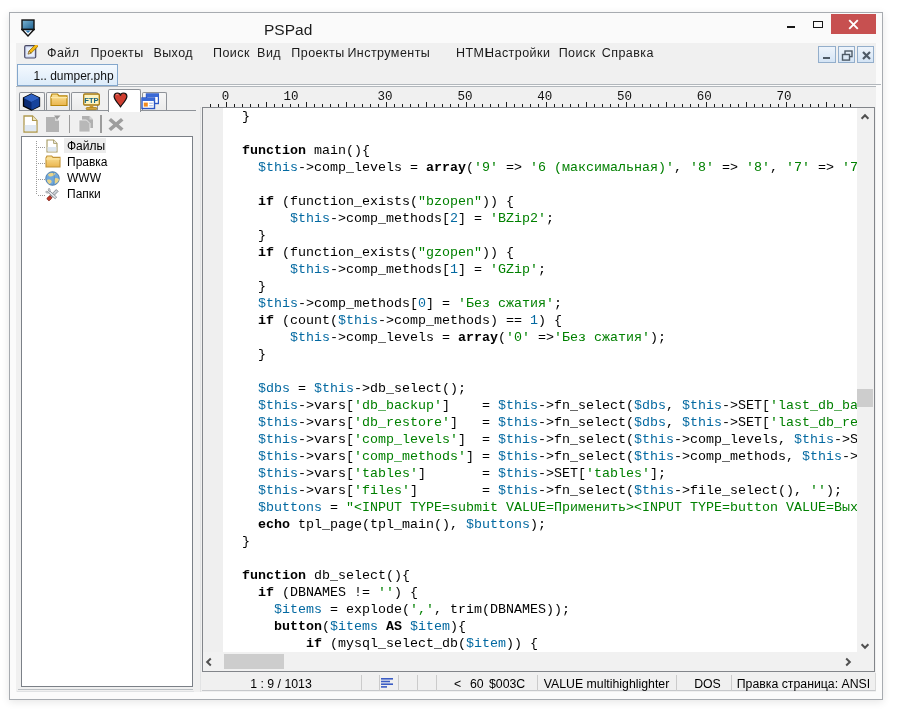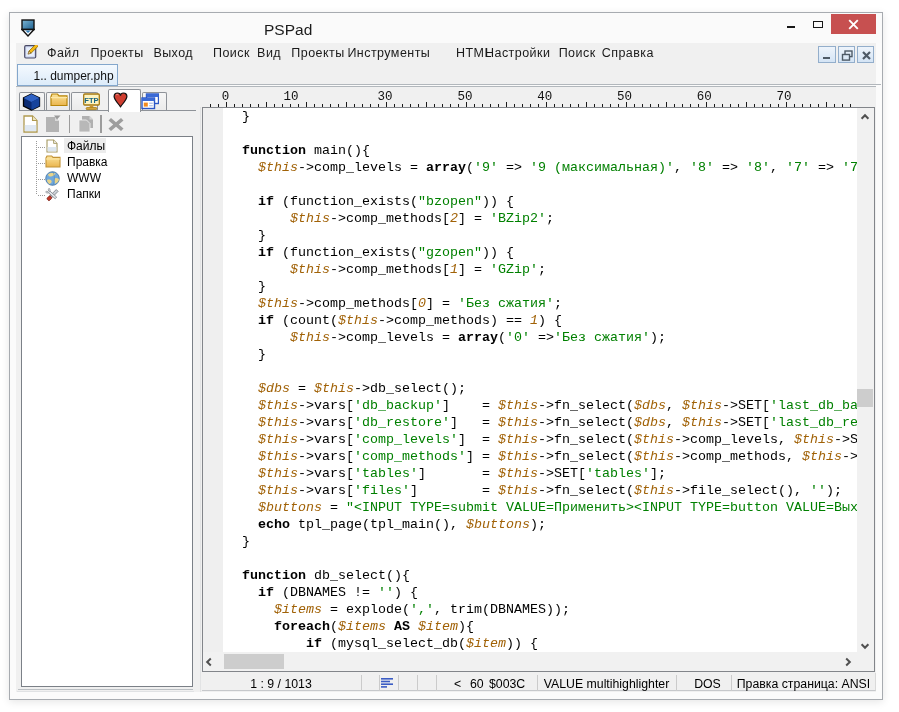--- a/index.html
+++ b/index.html
@@ -34,21 +34,21 @@
 #ruler { position:absolute; left:196px; top:88px; width:680px; height:19px; background:#f0f0f0; }
 .tick { position:absolute; width:1px; background:#1a1a1a; }
 .rnum { position:absolute; top:90px; width:80px; text-align:center; font-family:"Liberation Mono",monospace;
   font-size:12.5px; color:#111; }
 #edbox { position:absolute; left:202px; top:107px; width:672.5px; height:565px; border:1px solid #82858a; background:#fff; }
 #gutter { position:absolute; left:203px; top:108px; width:20px; height:544px; background:#efefef; }
 #codeclip { position:absolute; left:223px; top:108px; width:633.5px; height:544px; overflow:hidden; }
 #code { position:absolute; left:3px; top:-0.5px; font-family:"Liberation Mono",monospace;
   font-size:13.333px; line-height:17px; color:#000; white-space:pre; }
 #code .k { font-weight:bold; color:#000; }
-#code .v { color:#a16207;font-style:italic; }
+#code .v { color:#0369a1; }
 #code .s { color:#008000; }
 #vsb { position:absolute; left:856.5px; top:108px; width:17px; height:544px; background:#f1f1f1; }
 #vthumb { position:absolute; left:857px; top:389px; width:15.5px; height:18px; background:#cdcdcd; }
 #hsb { position:absolute; left:203px; top:652px; width:670.5px; height:19px; background:#f1f1f1; }
 #hthumb { position:absolute; left:224px; top:653.5px; width:60px; height:15px; background:#cdcdcd; }
 #status { position:absolute; left:202px; top:673px; width:674px; height:18.2px; background:#f0f0f0;
   border-bottom:1.1px solid #c6c8cb; border-right:1px solid #d9d9d9; }
 .st { position:absolute; top:676.6px; font-size:12.3px; color:#000; white-space:nowrap; }
 .ssep { position:absolute; top:675px; width:1px; height:15.6px; background:#cbcbcb; }
 .stc { text-align:center; }
@@ -350,21 +350,21 @@
     <div class="rnum" style="left:504.7px">40</div>
     <div class="rnum" style="left:584.5px">50</div>
     <div class="rnum" style="left:664.3px">60</div>
     <div class="rnum" style="left:744.1px">70</div>
 <div id="edbox"></div>
 <div id="gutter"></div>
 <div id="codeclip">
       <pre id="code">  }
 
   <span class="k">function</span> main(){
-    <span class="v">$this</span>-&gt;comp_levels = <span class="k">array</span>(<span class="s">'9'</span> =&gt; <span class="s">'9 (максимальная)'</span>, <span class="s">'8'</span> =&gt; <span class="s">'8'</span>, <span class="s">'7'</span> =&gt; <span class="s">'7'</span>, 
+    <span class="v">$this</span>-&gt;comp_levels = <span class="k">array</span>(<span class="s">'9'</span> =&gt; <span class="s">'6 (максимальная)'</span>, <span class="s">'8'</span> =&gt; <span class="s">'8'</span>, <span class="s">'7'</span> =&gt; <span class="s">'7'</span>, 
 
     <span class="k">if</span> (function_exists(<span class="s">"bzopen"</span>)) {
         <span class="v">$this</span>-&gt;comp_methods[<span class="v">2</span>] = <span class="s">'BZip2'</span>;
     }
     <span class="k">if</span> (function_exists(<span class="s">"gzopen"</span>)) {
         <span class="v">$this</span>-&gt;comp_methods[<span class="v">1</span>] = <span class="s">'GZip'</span>;
     }
     <span class="v">$this</span>-&gt;comp_methods[<span class="v">0</span>] = <span class="s">'Без сжатия'</span>;
     <span class="k">if</span> (count(<span class="v">$this</span>-&gt;comp_methods) == <span class="v">1</span>) {
         <span class="v">$this</span>-&gt;comp_levels = <span class="k">array</span>(<span class="s">'0'</span> =&gt;<span class="s">'Без сжатия'</span>);
@@ -377,21 +377,21 @@
     <span class="v">$this</span>-&gt;vars[<span class="s">'comp_methods'</span>] = <span class="v">$this</span>-&gt;fn_select(<span class="v">$this</span>-&gt;comp_methods, <span class="v">$this</span>-&gt;
     <span class="v">$this</span>-&gt;vars[<span class="s">'tables'</span>]       = <span class="v">$this</span>-&gt;SET[<span class="s">'tables'</span>];
     <span class="v">$this</span>-&gt;vars[<span class="s">'files'</span>]        = <span class="v">$this</span>-&gt;fn_select(<span class="v">$this</span>-&gt;file_select(), <span class="s">''</span>);
     <span class="v">$buttons</span> = <span class="s">"&lt;INPUT TYPE=submit VALUE=Применить&gt;&lt;INPUT TYPE=button VALUE=Выход&gt;"</span>;
     <span class="k">echo</span> tpl_page(tpl_main(), <span class="v">$buttons</span>);
   }
 
   <span class="k">function</span> db_select(){
     <span class="k">if</span> (DBNAMES != <span class="s">''</span>) {
       <span class="v">$items</span> = explode(<span class="s">','</span>, trim(DBNAMES));
-      <span class="k">foreach</span>(<span class="v">$items</span> <span class="k">AS</span> <span class="v">$item</span>){
+      <span class="k">button</span>(<span class="v">$items</span> <span class="k">AS</span> <span class="v">$item</span>){
           <span class="k">if</span> (mysql_select_db(<span class="v">$item</span>)) {</pre>
     </div>
 <div id="vsb"></div>
 <svg width="12" height="12" viewBox="-6 -6 12 12" style="position:absolute;left:859.0px;top:111.0px">
       <path d="M-3.4 1.8 L0 -1.8 L3.4 1.8" fill="none" stroke="#505050" stroke-width="2"></path>
     </svg>
 <div id="vthumb"></div>
 <svg width="12" height="12" viewBox="-6 -6 12 12" style="position:absolute;left:859.0px;top:639.5px">
       <path d="M-3.4 -1.8 L0 1.8 L3.4 -1.8" fill="none" stroke="#505050" stroke-width="2"></path>
     </svg>

